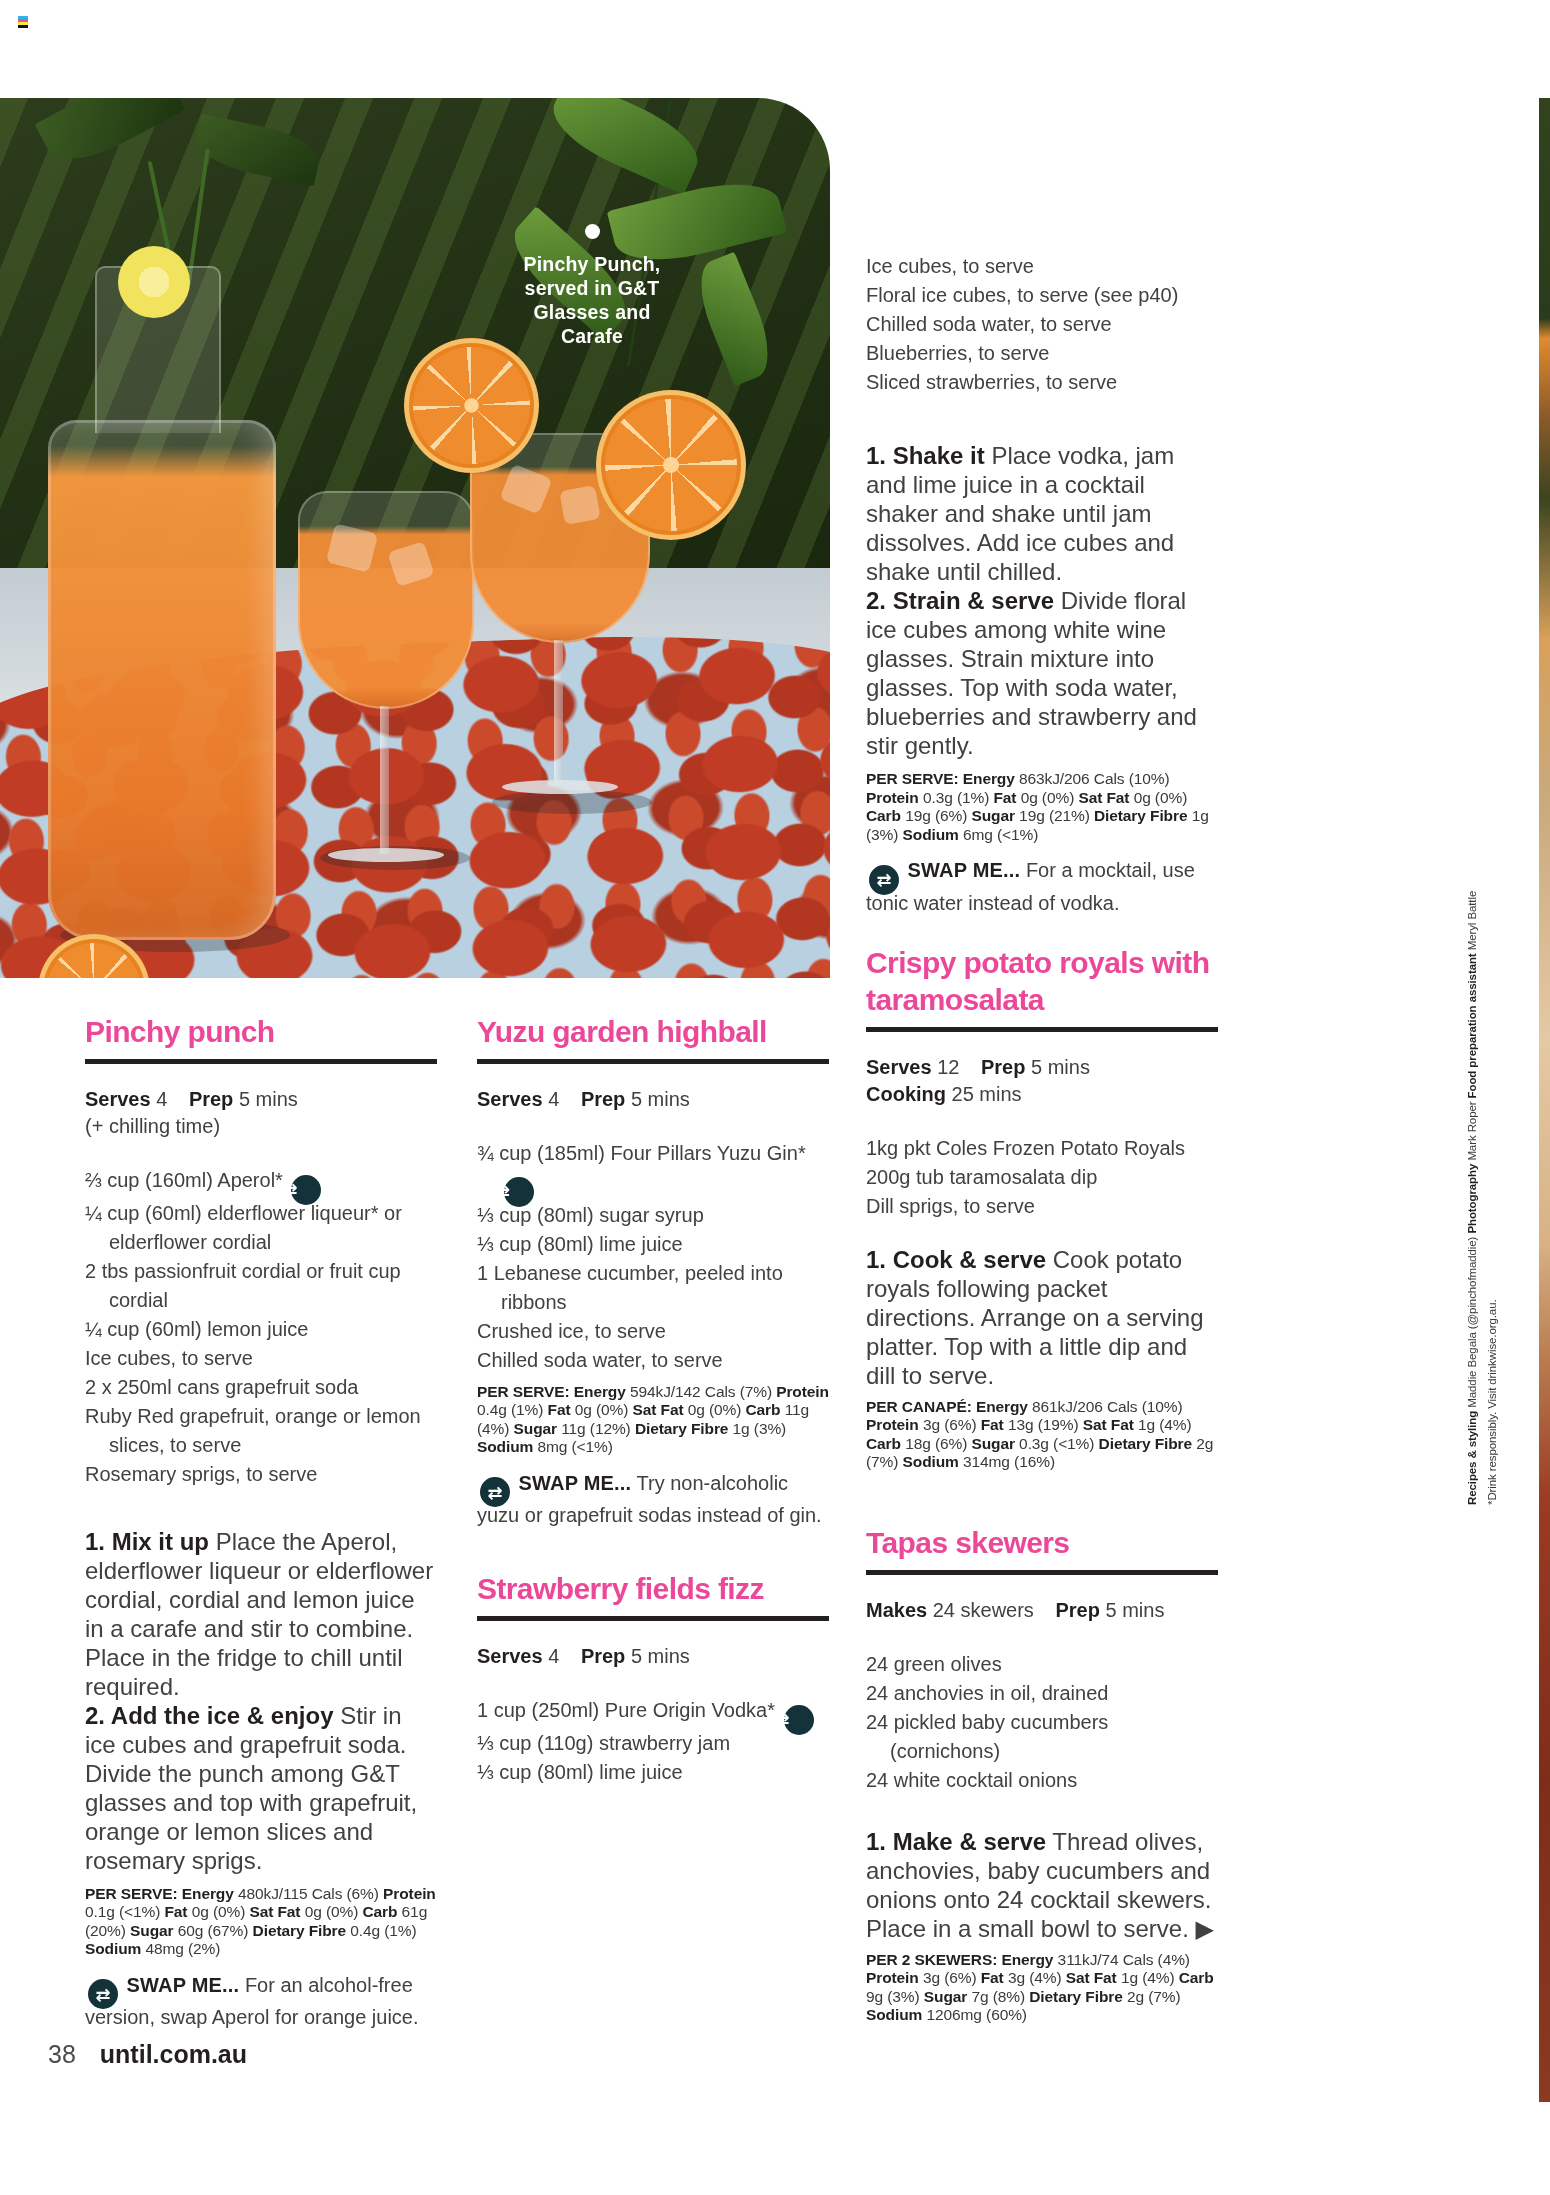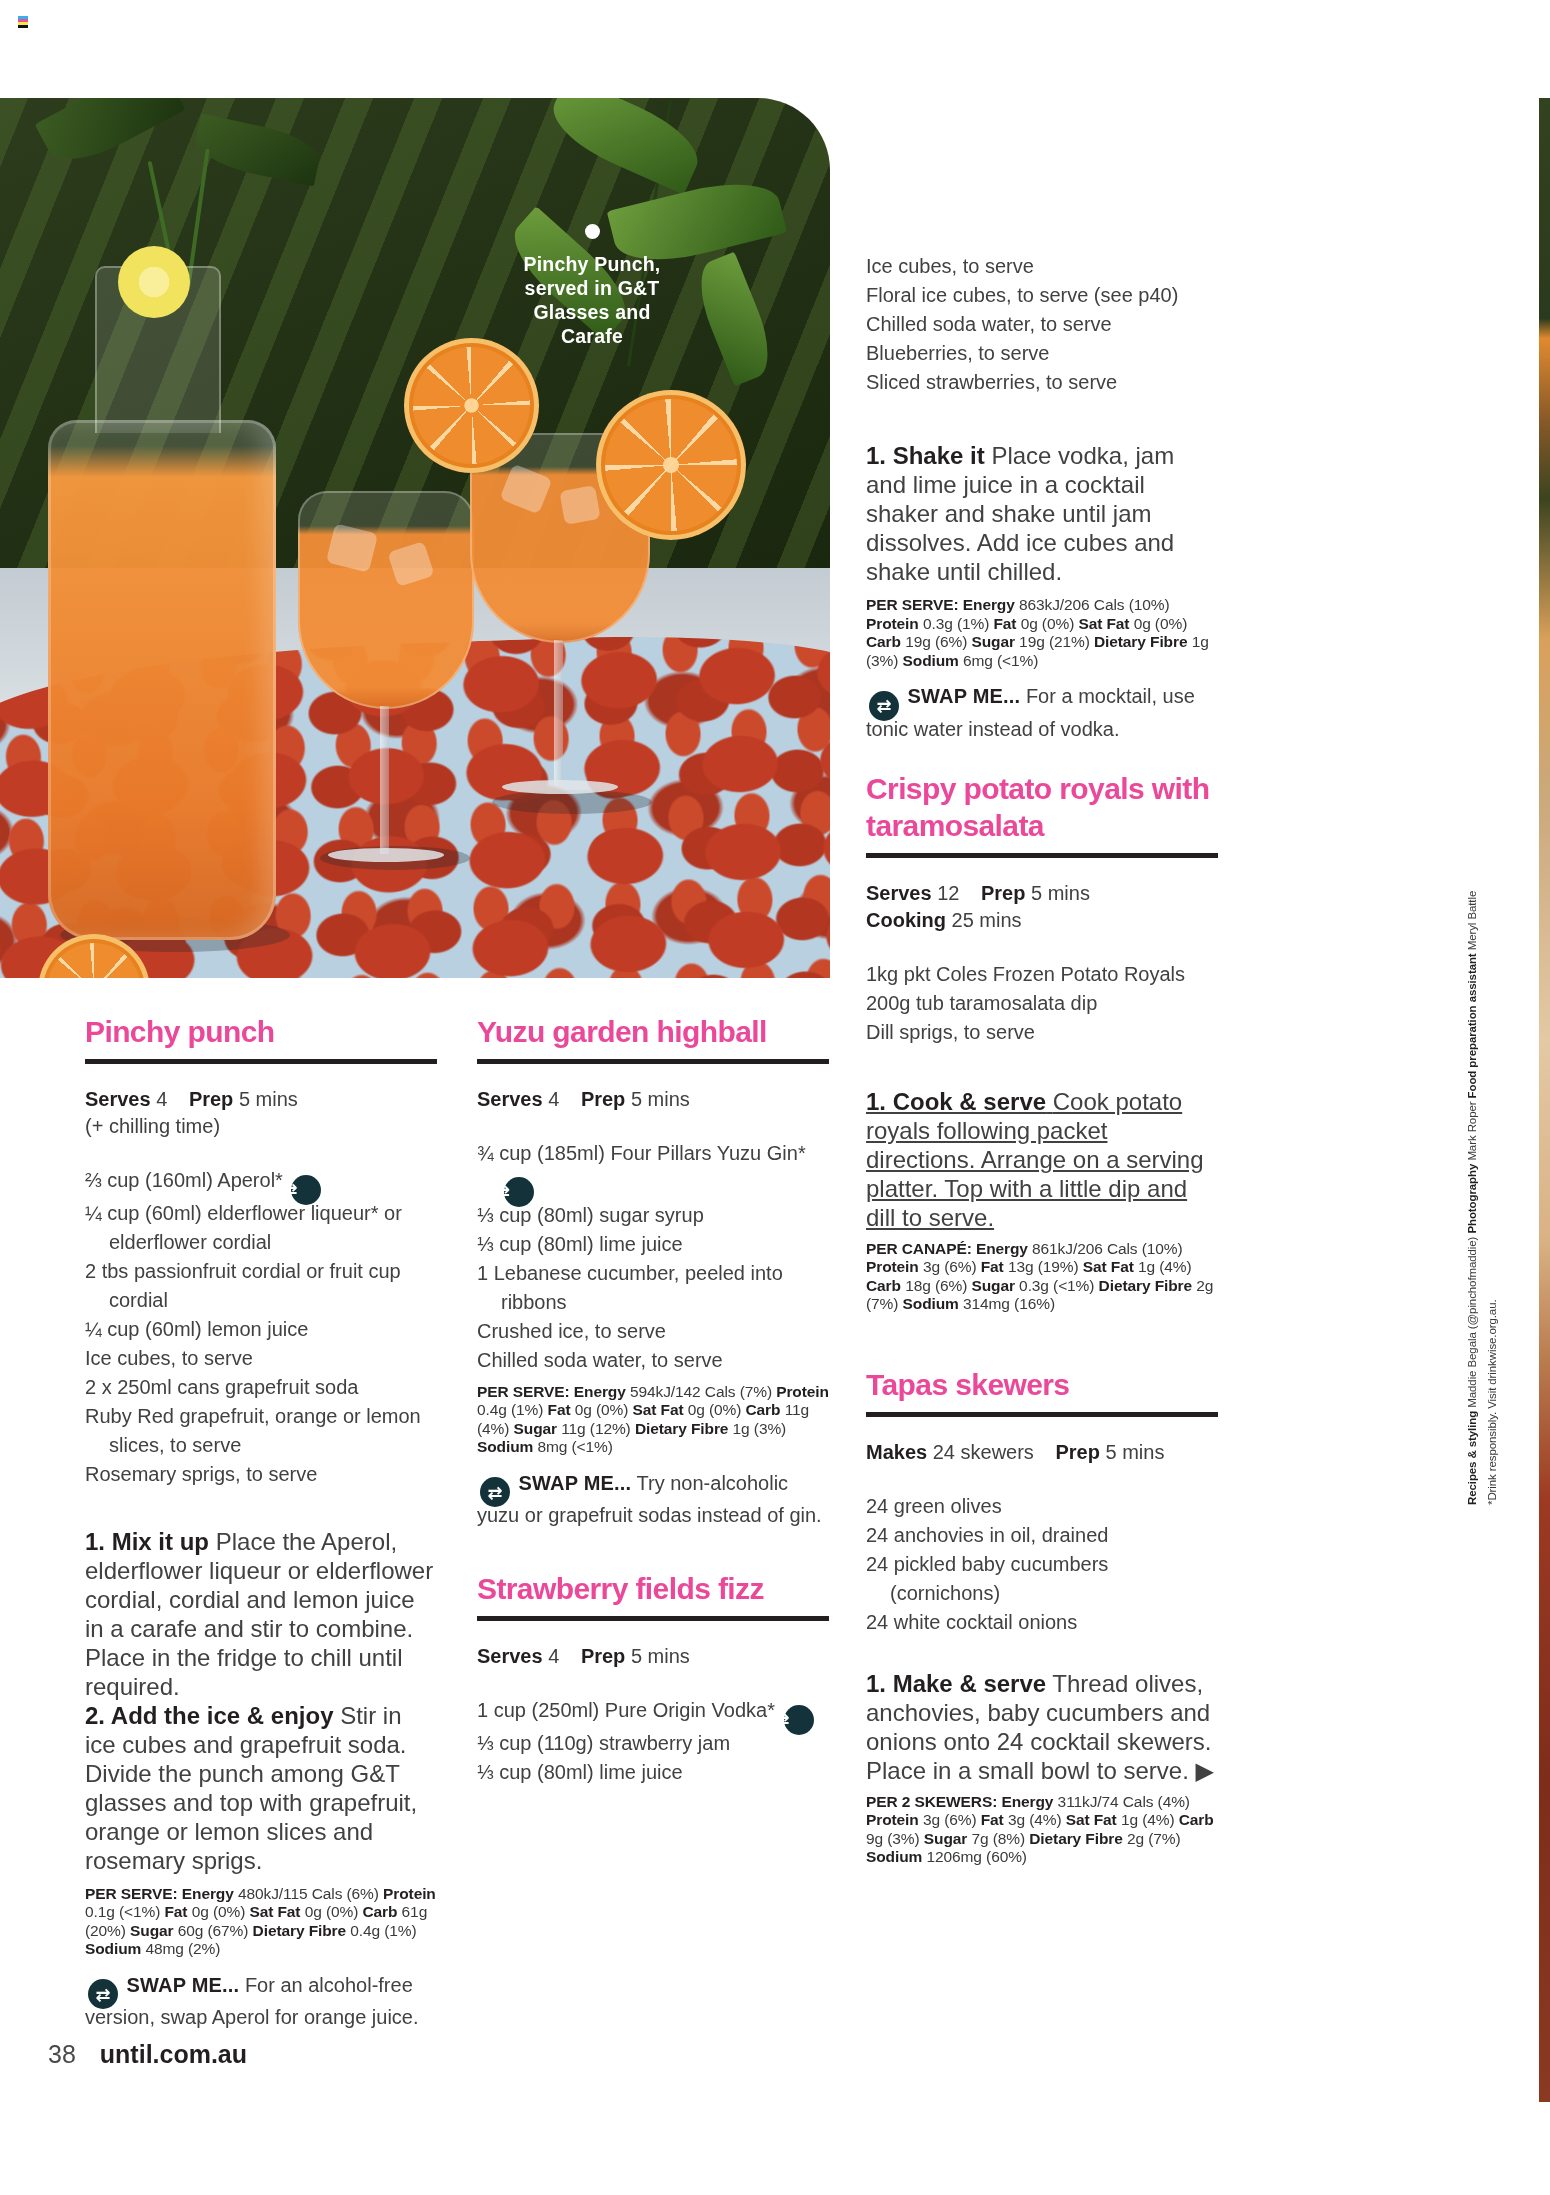--- a/index.html
+++ b/index.html
@@ -81,21 +81,21 @@
   .nutrition{margin:10px 0 0;font-size:15.5px;line-height:18.5px;color:#3a3a3a;letter-spacing:-0.1px;}
   .nutrition b{color:#231f20;}
   .swapnote{margin:12px 0 0;font-size:20px;line-height:29px;}
   .swapnote b{color:#231f20;letter-spacing:.2px;}
   .swap-icon{display:inline-flex;align-items:center;justify-content:center;
     width:30px;height:30px;border-radius:50%;background:#13323a;color:#ffffff;
     font-family:"DejaVu Sans","Liberation Sans",sans-serif;
     font-size:18px;font-weight:bold;vertical-align:-9px;margin:-6px 3px;} .mt28{margin-top:28px;} .mt30{margin-top:30px;}
   .mt32{margin-top:32px;} .mt34{margin-top:34px;}
   .mt44{margin-top:44px;}
-  .steps.tight{margin-top:40px;text-decoration:underline;}
+  .steps.tight{margin-top:24px;}
   .nutr-tight{margin-top:8px;}
   h2.sec2{margin-top:26px;} h2.sec3{margin-top:52px;} h2.sec4{margin-top:40px;}
   
   .credits{position:absolute;left:1462px;top:1505px;transform:rotate(-90deg);
     transform-origin:0 0;font-size:11.5px;line-height:20px;color:#3a3a3a;
     white-space:nowrap;width:max-content;letter-spacing:-0.1px;}
   .credits b{color:#231f20;}
   
   .bleed{position:absolute;right:0;top:98px;width:11px;height:2004px;
     background:linear-gradient(180deg,
@@ -159,20 +159,21 @@
 <div class="col col-right">
   <ul class="ing" style="margin-top:0;">
     <li><span>Ice cubes, to serve</span></li>
     <li><span>Floral ice cubes, to serve (see p40)</span></li>
     <li><span>Chilled soda water, to serve</span></li>
     <li><span>Blueberries, to serve</span></li>
     <li><span>Sliced strawberries, to serve</span></li>
   </ul>
   <div class="steps mt44">
     <p><b>1. Shake it</b> <span>Place vodka, jam and lime juice in a cocktail shaker and shake until jam dissolves. Add ice cubes and shake until chilled.</span></p>
+    <p><b>2. Strain &amp; serve</b> <span>Divide floral ice cubes among white wine glasses. Strain mixture into glasses. Top with soda water, blueberries and strawberry and stir gently.</span></p>
   </div>
   <p class="nutrition">
     <b>PER SERVE: Energy</b> <span>863kJ/206 Cals (10%)</span>
     <b>Protein</b> <span>0.3g (1%)</span>
     <b>Fat</b> <span>0g (0%)</span>
     <b>Sat Fat</b> <span>0g (0%)</span>
     <b>Carb</b> <span>19g (6%)</span>
     <b>Sugar</b> <span>19g (21%)</span>
     <b>Dietary Fibre</b> <span>1g (3%)</span>
     <b>Sodium</b> <span>6mg (&lt;1%)</span>

